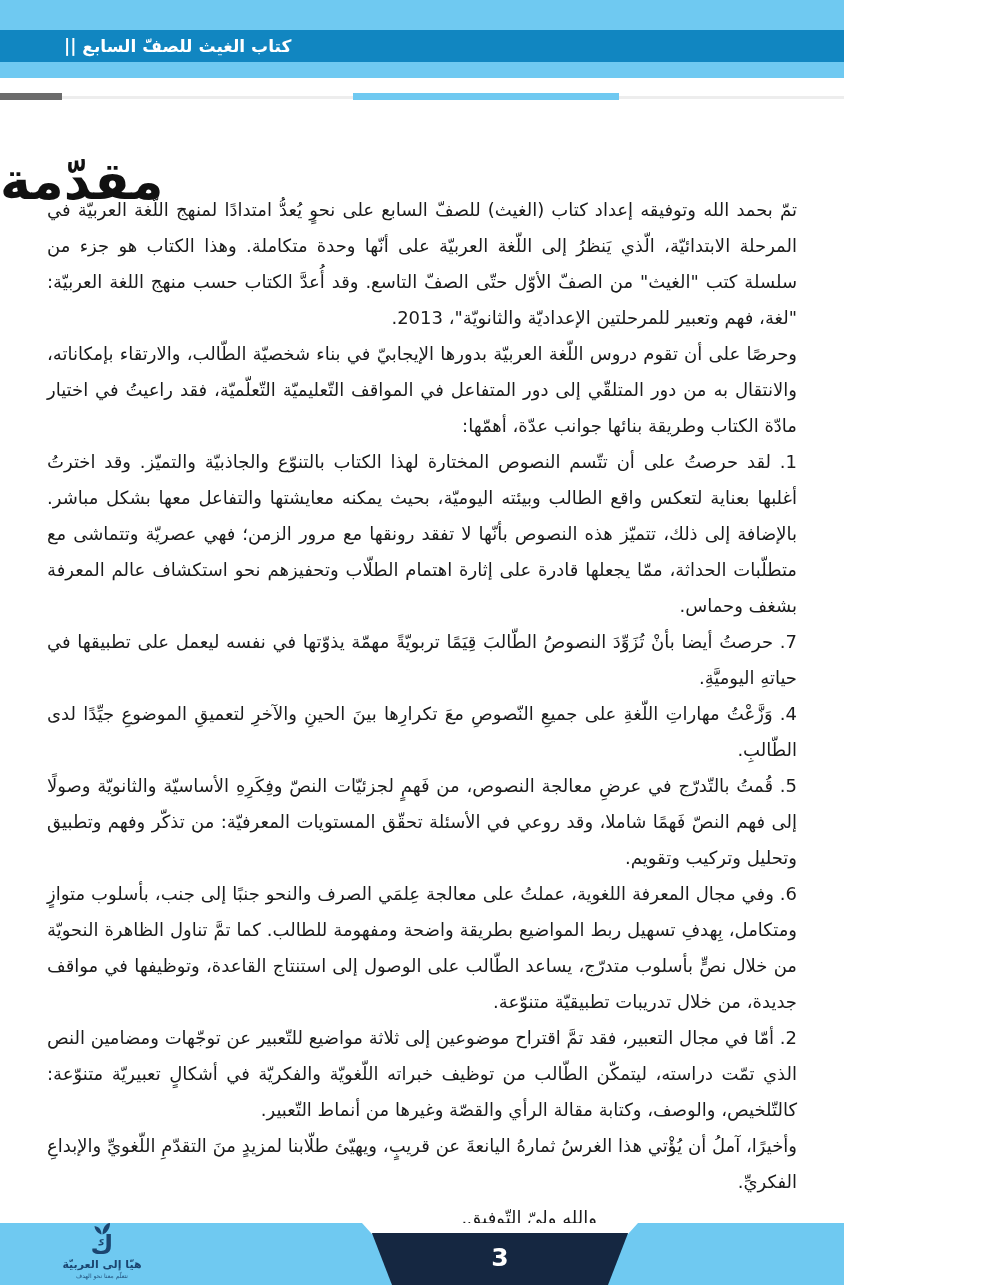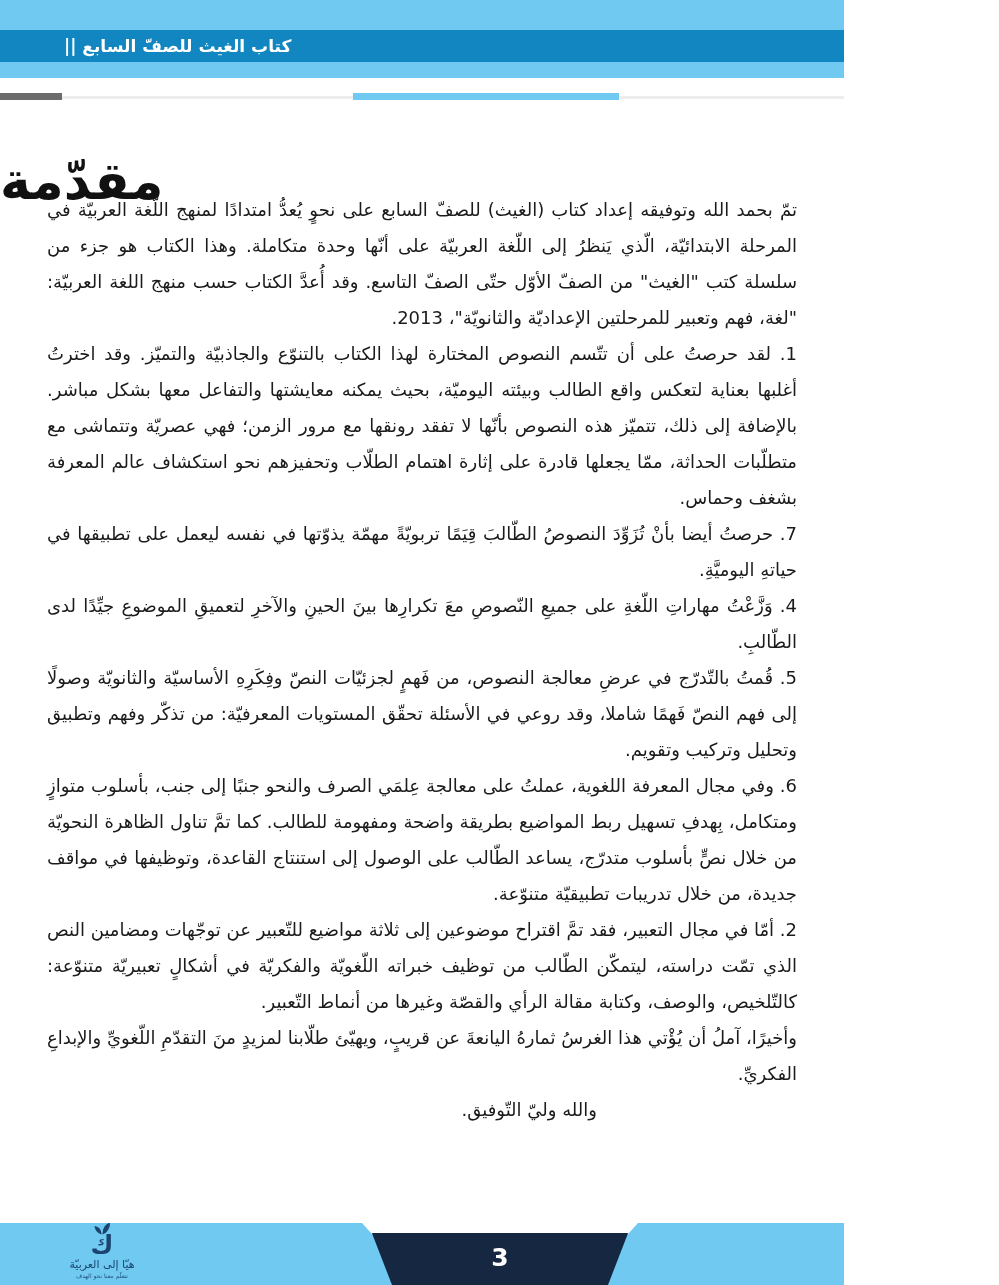--- a/index.html
+++ b/index.html
@@ -96,21 +96,21 @@
     direction: rtl;
   }
   .logo-icon { line-height: 1; }
   .logo-leaf { display: block; margin: 0 auto -3px auto; }
   .logo-letter {
     display: block;
     font-size: 25px;
     font-weight: bold;
     line-height: 1.05;
   }
-  .logo-title   { font-size: 11px; font-weight: normal; line-height: 1.25; }
+  .logo-title   { font-size: 11px; font-weight: bold; line-height: 1.25; }
   .logo-tagline { font-size: 6px;  line-height: 1.3; opacity: 0.9; }
 </style>
 </head>
 <body>
 
 <div class="page">
 
   <div class="bar-light-top"></div>
   <div class="bar-dark">
     <div class="book-title">|| كتاب الغيث للصفّ السابع</div>
@@ -119,20 +119,21 @@
 
   <div class="rule-faint"></div>
   <div class="seg-left"></div>
   <div class="seg-center"></div>
   <div class="seg-right"></div>
 
   <h1 class="page-title">مقدّمة</h1>
 
   <div class="body-text">
     <p>تمّ بحمد الله وتوفيقه إعداد كتاب (الغيث) للصفّ السابع على نحوٍ يُعدُّ امتدادًا لمنهج اللّغة العربيّة في المرحلة الابتدائيّة، الّذي يَنظرُ إلى اللّغة العربيّة على أنّها وحدة متكاملة. وهذا الكتاب هو جزء من سلسلة كتب "الغيث" من الصفّ الأوّل حتّى الصفّ التاسع. وقد أُعدَّ الكتاب حسب منهج اللغة العربيّة: "لغة، فهم وتعبير للمرحلتين الإعداديّة والثانويّة"، 2013.</p>
+    <p>وحرصًا على أن تقوم دروس اللّغة العربيّة بدورها الإيجابيّ في بناء شخصيّة الطّالب، والارتقاء بإمكاناته، والانتقال به من دور المتلقّي إلى دور المتفاعل في المواقف التّعليميّة التّعلّميّة، فقد راعيتُ في اختيار مادّة الكتاب وطريقة بنائها جوانب عدّة، أهمّها:</p>
     <p>1. لقد حرصتُ على أن تتّسم النصوص المختارة لهذا الكتاب بالتنوّع والجاذبيّة والتميّز. وقد اخترتُ أغلبها بعناية لتعكس واقع الطالب وبيئته اليوميّة، بحيث يمكنه معايشتها والتفاعل معها بشكل مباشر. بالإضافة إلى ذلك، تتميّز هذه النصوص بأنّها لا تفقد رونقها مع مرور الزمن؛ فهي عصريّة وتتماشى مع متطلّبات الحداثة، ممّا يجعلها قادرة على إثارة اهتمام الطلّاب وتحفيزهم نحو استكشاف عالم المعرفة بشغف وحماس.</p>
     <p>7. حرصتُ أيضا بأنْ تُزَوِّدَ النصوصُ الطّالبَ قِيَمًا تربويّةً مهمّة يذوّتها في نفسه ليعمل على تطبيقها في حياتهِ اليوميَّةِ.</p>
     <p>4. وَزَّعْتُ مهاراتِ اللّغةِ على جميعِ النّصوصِ معَ تكرارِها بينَ الحينِ والآخرِ لتعميقِ الموضوعِ جيِّدًا لدى الطّالبِ.</p>
     <p>5. قُمتُ بالتّدرّج في عرضِ معالجة النصوص، من فَهمٍ لجزئيّات النصّ وفِكَرِهِ الأساسيّة والثانويّة وصولًا إلى فهم النصّ فَهمًا شاملا، وقد روعي في الأسئلة تحقّق المستويات المعرفيّة: من تذكّر وفهم وتطبيق وتحليل وتركيب وتقويم.</p>
     <p>6. وفي مجال المعرفة اللغوية، عملتُ على معالجة عِلمَي الصرف والنحو جنبًا إلى جنب، بأسلوب متوازٍ ومتكامل، بِهدفِ تسهيل ربط المواضيع بطريقة واضحة ومفهومة للطالب. كما تمَّ تناول الظاهرة النحويّة من خلال نصٍّ بأسلوب متدرّج، يساعد الطّالب على الوصول إلى استنتاج القاعدة، وتوظيفها في مواقف جديدة، من خلال تدريبات تطبيقيّة متنوّعة.</p>
     <p>2. أمّا في مجال التعبير، فقد تمَّ اقتراح موضوعين إلى ثلاثة مواضيع للتّعبير عن توجّهات ومضامين النص الذي تمّت دراسته، ليتمكّن الطّالب من توظيف خبراته اللّغويّة والفكريّة في أشكالٍ تعبيريّة متنوّعة: كالتّلخيص، والوصف، وكتابة مقالة الرأي والقصّة وغيرها من أنماط التّعبير.</p>
     <p>وأخيرًا، آملُ أن يُؤْتي هذا الغرسُ ثمارهُ اليانعةَ عن قريبٍ، ويهيّئ طلّابنا لمزيدٍ منَ التقدّمِ اللّغويِّ والإبداعِ الفكريِّ.</p>
     <p class="blessing">والله وليّ التّوفيق.</p>
   </div>
 

